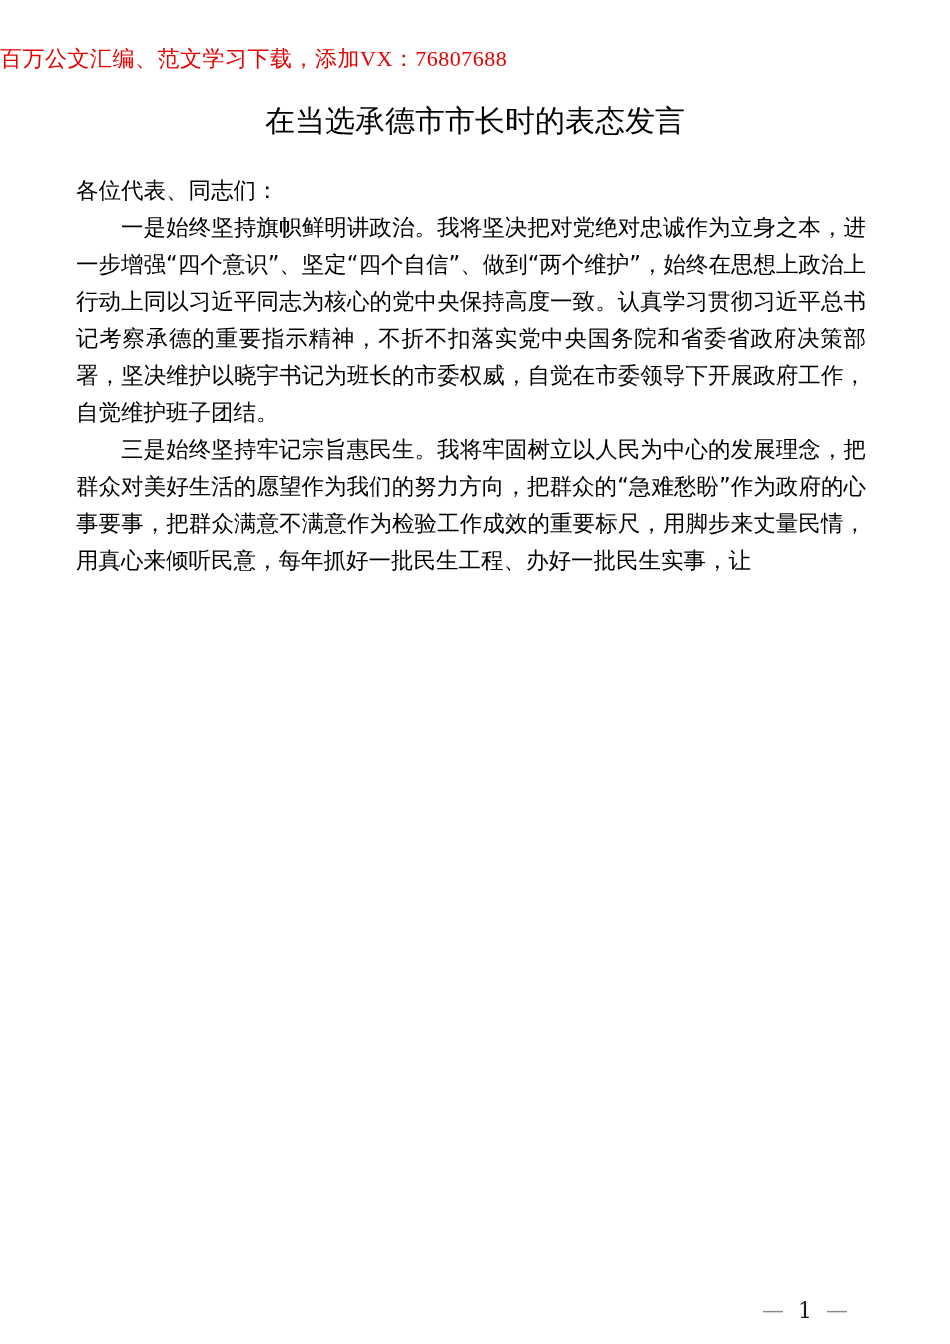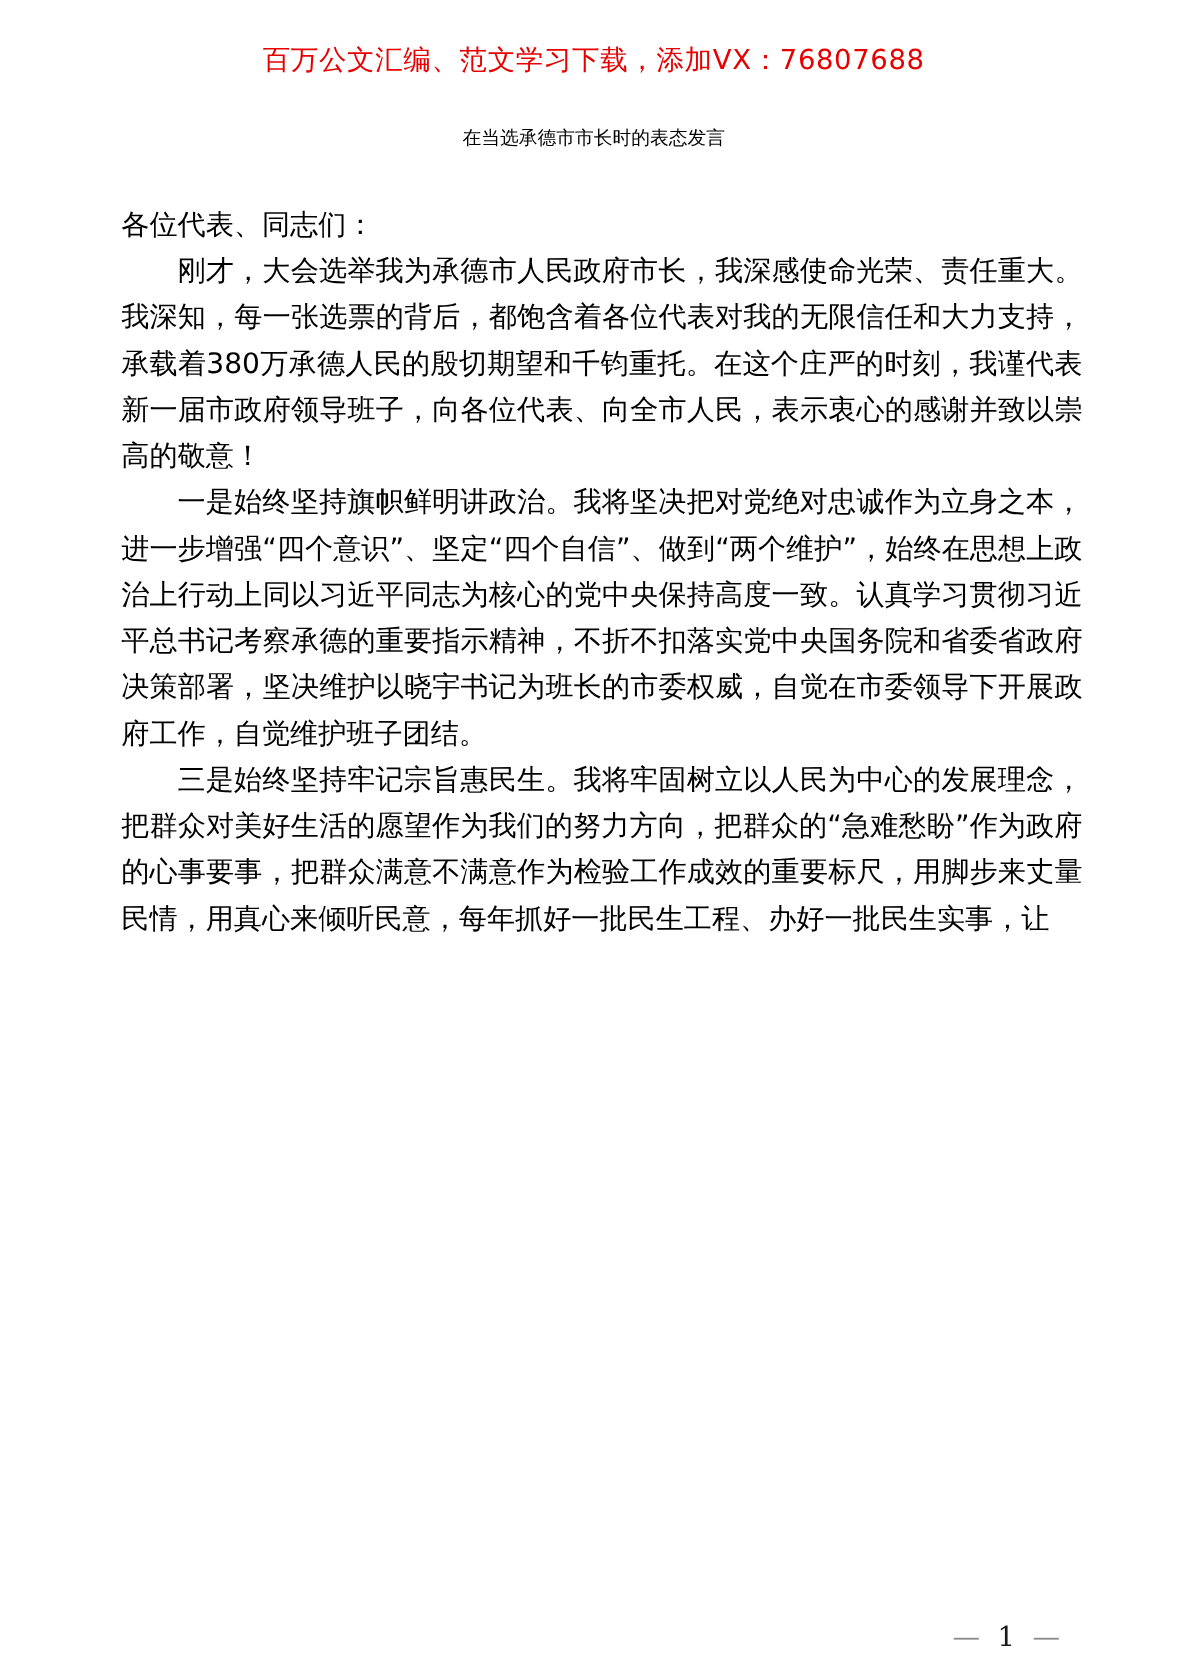--- a/index.html
+++ b/index.html
@@ -10,39 +10,40 @@
   .page {
     position: relative;
     width: 950px;
     height: 1344px;
     background: #ffffff;
     overflow: hidden;
     font-family: "DejaVu Sans", "Liberation Sans", sans-serif;
     color: #000000;
   }
   .promo-header {
-    padding-top: 36px;
-    text-align: center;
+    padding-top: 46px;
+    text-align: left;
     font-size: 22px;
     line-height: 25px;
     color: var(--promo_red, #e60000);
     letter-spacing: 0.5px;
+    font-family: Liberation Serif, serif;
   }
   .headings {
     margin-top: 31px;
     text-align: center;
-    font-size: 15px;
+    font-size: 30px;
     line-height: 37px;
     color: #000000;
   }
   .headings div {
     white-space: pre;
   }
   .doc-body {
-    margin: 33px 84px 0 97px;
+    margin: 33px 84px 0 76px;
     font-size: 22.5px;
     line-height: 37px;
     text-align: justify;
     color: #000000;
   }
   .doc-body p {
     margin: 0;
     padding: 0;
   }
   .doc-body p.indent {
@@ -75,21 +76,20 @@
 
   <div class="promo-header">百万公文汇编、范文学习下载，添加VX：76807688</div>
 
   <div class="headings">
     <div>在当选承德市市长时的表态发言</div>
   </div>
 
   <div class="doc-body">
     <p>各位代表、同志们：</p>
 
-    <p class="indent"><span>刚才，大会选举我为承德市人民政府市长，我深感使命光荣、责任重大。我深知，每一张选票的背后，都饱含着各位代表对我的无限信任和大力支持，承载着380万承德人民的殷切期望和千钧重托。在这个庄严的时刻，我谨代表新一届市政府领导班子，向各位代表、向全市人民，表示衷心的感谢并致以崇高的敬意！</span></p>
 
 
     <p class="indent"><strong>一是始终坚持旗帜鲜明讲政治。</strong><span>我将坚决把对党绝对忠诚作为立身之本，进一步增强“四个意识”、坚定“四个自信”、做到“两个维护”，始终在思想上政治上行动上同以习近平同志为核心的党中央保持高度一致。认真学习贯彻习近平总书记考察承德的重要指示精神，不折不扣落实党中央国务院和省委省政府决策部署，坚决维护以晓宇书记为班长的市委权威，自觉在市委领导下开展政府工作，自觉维护班子团结。</span></p>
 
 
     <p class="indent"><strong>三是始终坚持牢记宗旨惠民生。</strong><span>我将牢固树立以人民为中心的发展理念，把群众对美好生活的愿望作为我们的努力方向，把群众的“急难愁盼”作为政府的心事要事，把群众满意不满意作为检验工作成效的重要标尺，用脚步来丈量民情，用真心来倾听民意，每年抓好一批民生工程、办好一批民生实事，让</span></p>
   </div>
 
   <div class="page-footer"><span class="dash">—</span><span class="num">1</span><span class="dash">—</span></div>
 

